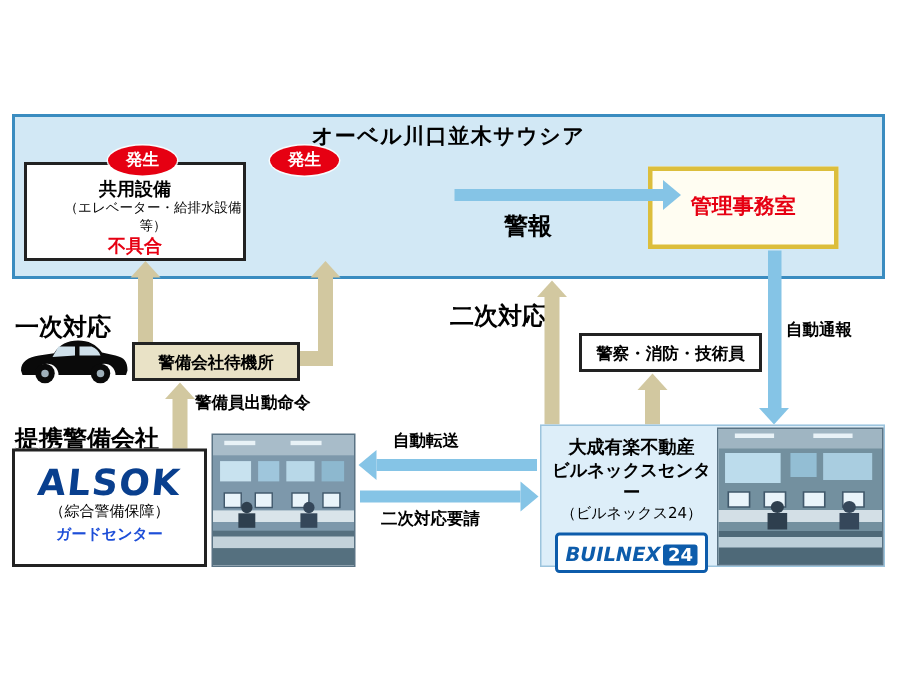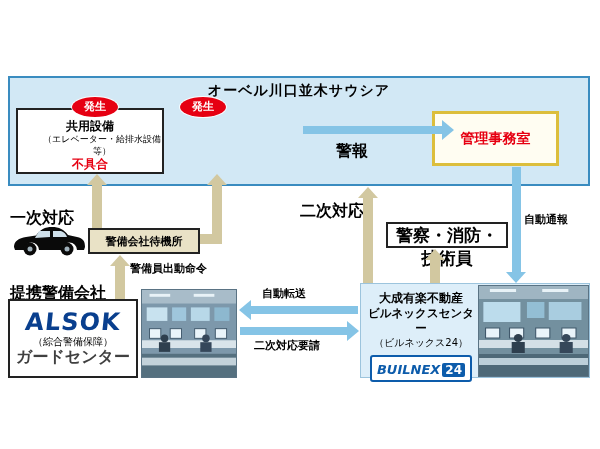--- a/index.html
+++ b/index.html
@@ -33,26 +33,26 @@
   .beige { background:var(--beige,#d2c8a0); }
   .bluel { background:var(--blue-arrow,#85c4e6); }
   .head { position:absolute; width:0; height:0; }
   .h-up-beige   { border-left:10px solid transparent; border-right:10px solid transparent; border-bottom:11px solid var(--beige,#d2c8a0); }
   .h-down-blue  { border-left:10px solid transparent; border-right:10px solid transparent; border-top:11px solid var(--blue-arrow,#85c4e6); }
   .h-left-blue  { border-top:10px solid transparent; border-bottom:10px solid transparent; border-right:12px solid var(--blue-arrow,#85c4e6); }
   .h-right-blue { border-top:10px solid transparent; border-bottom:10px solid transparent; border-left:12px solid var(--blue-arrow,#85c4e6); }
 
   .standby { left:88px; top:228px; width:112px; height:26px; background:var(--standby-bg,#e9e2c6);
              font-weight:bold; font-size:11px; line-height:23px; }
-  .police  { left:386px; top:222px; width:122px; height:26px; font-weight:bold; font-size:17px; line-height:23px; }
+  .police  { left:386px; top:222px; width:122px; height:26px; font-weight:bold; font-size:11px; line-height:23px; }
 
   .alsok-box { left:8px; top:299px; width:130px; height:79px; padding-top:8px; }
   .alsok-logo { font-weight:900; font-size:24px; color:var(--alsok-blue,#093f8e); transform:skewX(-6deg); letter-spacing:1px; line-height:26px; }
   .alsok-l1 { font-size:10px; line-height:14px; color:#000; }
-  .alsok-l2 { font-weight:bold; font-size:16px; line-height:15px; color:#404040; }
+  .alsok-l2 { font-weight:bold; font-size:10px; line-height:15px; color:#1d4ed8; }
 
   .builnex-box { position:absolute; left:360px; top:283px; width:230px; height:95px; box-sizing:border-box;
                  background:var(--right-box-bg,#ddeef9); border:1px solid #9cc4dd; }
   .bn-text-col { position:absolute; left:4px; top:7px; width:112px; text-align:center; color:#000; }
   .bn-t1 { font-weight:bold; font-size:12px; line-height:15px; }
   .bn-t2 { font-weight:bold; font-size:11.5px; line-height:15px; }
   .bn-t3 { font-size:10px; line-height:14px; }
   .bn-logo { display:inline-block; margin-top:5px; background:#fff; border:2px solid var(--builnex-blue,#0d5cab);
              border-radius:3px; padding:2px 5px; white-space:nowrap; }
   .bn-word { font-weight:900; font-style:italic; font-size:13px; color:var(--builnex-blue,#0d5cab); }

